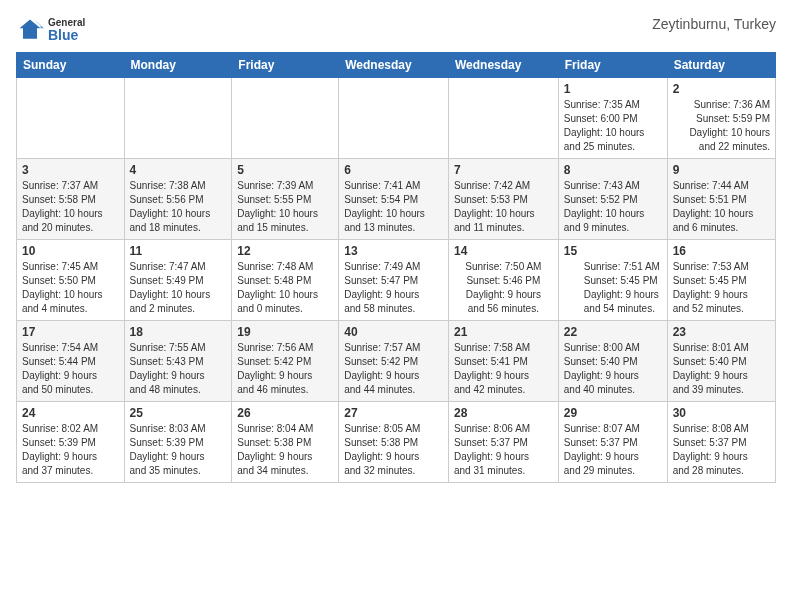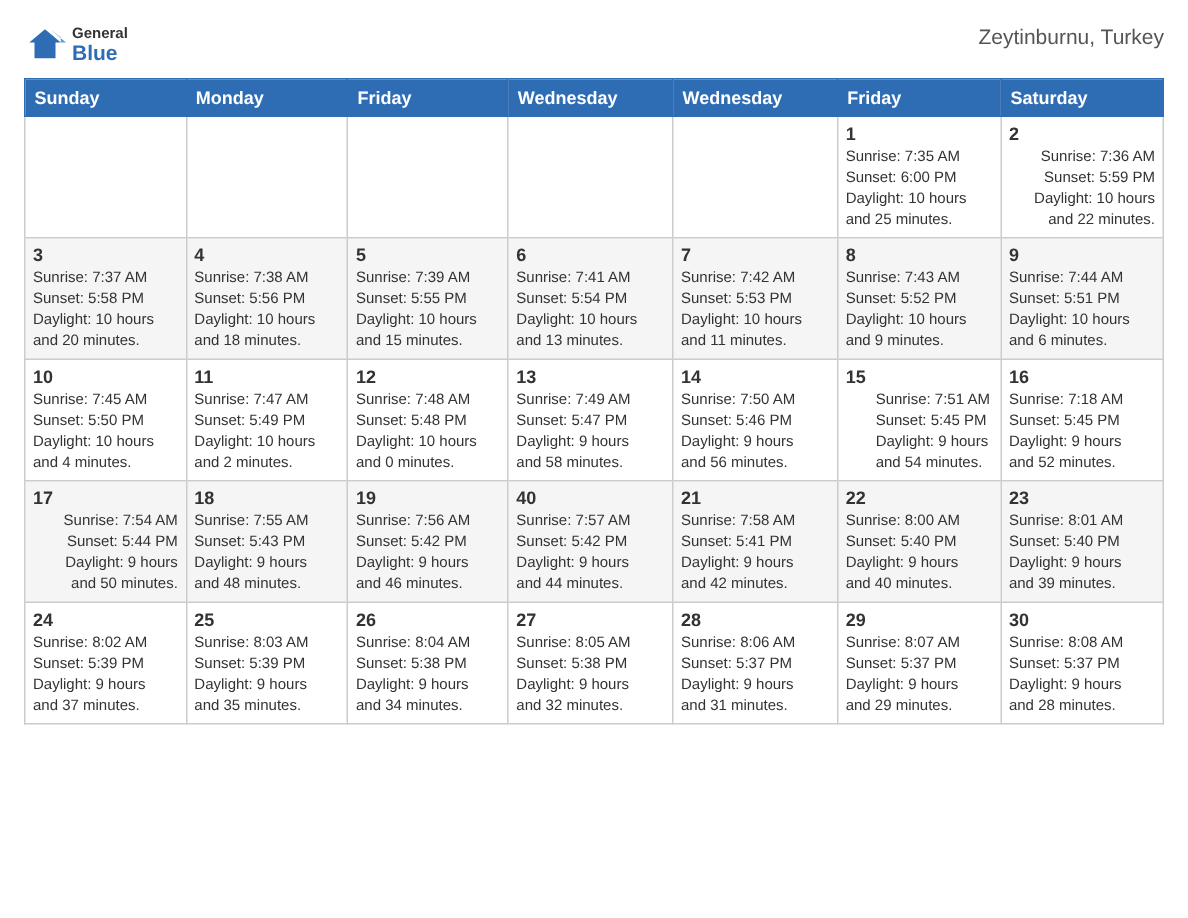--- a/index.html
+++ b/index.html
@@ -223,44 +223,44 @@
         </td>
         <td>
           <span class="day-number">13</span>
           <div class="day-info" style="white-space: pre-line;">Sunrise: 7:49 AM
 Sunset: 5:47 PM
 Daylight: 9 hours
 and 58 minutes.</div>
         </td>
         <td>
           <span class="day-number">14</span>
-          <div class="day-info" style="white-space: pre-line;">Sunrise: 7:50 AM
+          <div class="day-info" style="white-space: pre-line; text-align: center;">Sunrise: 7:50 AM
 Sunset: 5:46 PM
 Daylight: 9 hours
 and 56 minutes.</div>
         </td>
         <td>
           <span class="day-number">15</span>
           <div class="day-info" style="white-space: pre-line; margin-left: 20px;">Sunrise: 7:51 AM
 Sunset: 5:45 PM
 Daylight: 9 hours
 and 54 minutes.</div>
         </td>
         <td>
           <span class="day-number">16</span>
-          <div class="day-info" style="white-space: pre-line;">Sunrise: 7:18 AM
+          <div class="day-info" style="white-space: pre-line;">Sunrise: 7:53 AM
 Sunset: 5:45 PM
 Daylight: 9 hours
 and 52 minutes.</div>
         </td>
       </tr>
       <tr>
         <td>
           <span class="day-number">17</span>
-          <div class="day-info" style="white-space: pre-line; text-align: right;">Sunrise: 7:54 AM
+          <div class="day-info" style="white-space: pre-line;">Sunrise: 7:54 AM
 Sunset: 5:44 PM
 Daylight: 9 hours
 and 50 minutes.</div>
         </td>
         <td>
           <span class="day-number">18</span>
           <div class="day-info" style="white-space: pre-line;">Sunrise: 7:55 AM
 Sunset: 5:43 PM
 Daylight: 9 hours
 and 48 minutes.</div>

